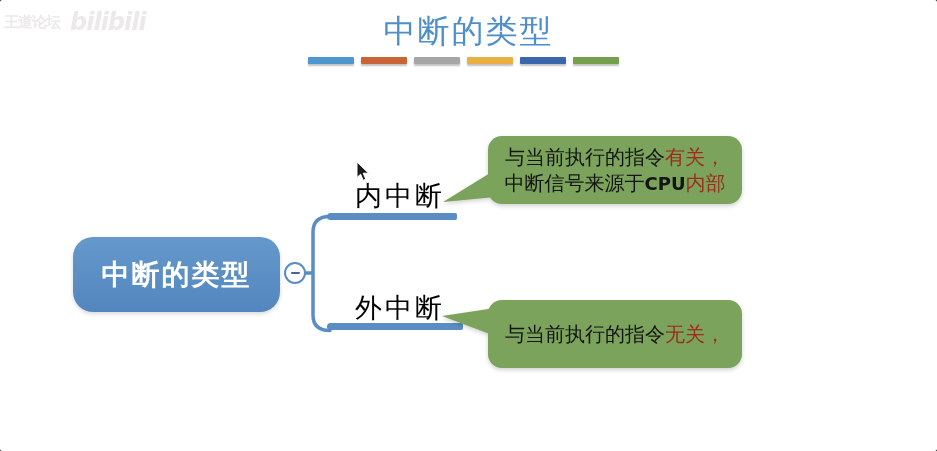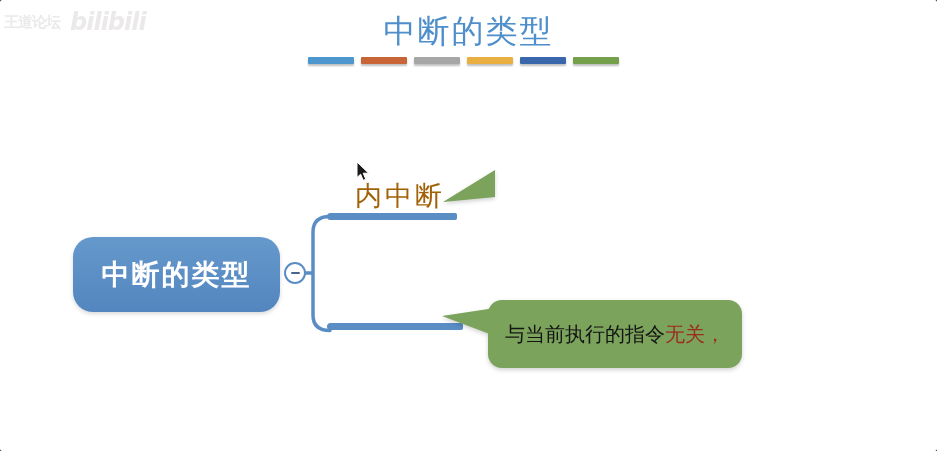--- a/index.html
+++ b/index.html
@@ -32,21 +32,21 @@
                 background:#fff;border:2px solid #5B8DC5;box-sizing:border-box;
                 display:flex;align-items:center;justify-content:center;}
   .collapse-btn .minus{width:9px;height:2.5px;background:#47668F;border-radius:1px;}
 
   
   .connector-svg{position:absolute;left:0;top:0;pointer-events:none;}
   .branch-underline{position:absolute;background:#5B8DC5;height:7px;border-radius:4px 2px 2px 4px;}
   .underline-inner{left:327px;top:213px;width:130px;}
   .underline-outer{left:327px;top:323px;width:136px;}
 
-  .branch-label{position:absolute;color:#a16207;font-size:27px;letter-spacing:3px;font-weight:500;}
+  .branch-label{position:absolute;color:#000000;font-size:27px;letter-spacing:3px;font-weight:500;}
   .label-inner{left:355px;top:178px;}
   .label-outer{left:355px;top:290px;}
 
   
   .callout{position:absolute;filter:drop-shadow(0 2px 2px rgba(0,0,0,0.18));}
   .callout-top{left:440px;top:136px;width:302px;height:70px;}
   .callout-bottom{left:440px;top:300px;width:302px;height:70px;}
   .bubble{position:absolute;right:0;top:0;width:254px;height:68px;border-radius:14px;
           background:#7BA35B;display:flex;flex-direction:column;align-items:center;
           justify-content:center;line-height:26px;
@@ -87,26 +87,35 @@
     <span>中断的类型</span>
   </div>
 
   <div class="collapse-btn">
     <span class="minus"></span>
   </div>
 
   <div class="branch-label label-inner">内中断</div>
   <div class="branch-underline underline-inner"></div>
 
+  <div class="branch-label label-outer">外中断</div>
   <div class="branch-underline underline-outer"></div>
 
   <div class="callout callout-top">
     <svg class="tail-svg" width="302" height="70" viewBox="0 0 302 70">
       <polygon points="55,34 55,61 3,66" fill="#7BA35B"></polygon>
     </svg>
+    <div class="bubble">
+      <div>
+        <span>与当前执行的指令</span><span class="hl">有关，</span>
+      </div>
+      <div>
+        <span>中断信号来源于</span><span class="cpu">CPU</span><span class="hl">内部</span>
+      </div>
+    </div>
   </div>
 
   <div class="callout callout-bottom">
     <svg class="tail-svg" width="302" height="70" viewBox="0 0 302 70">
       <polygon points="55,8 55,36 2,16" fill="#7BA35B"></polygon>
     </svg>
     <div class="bubble">
       <div>
         <span>与当前执行的指令</span><span class="hl">无关，</span>
       </div>

